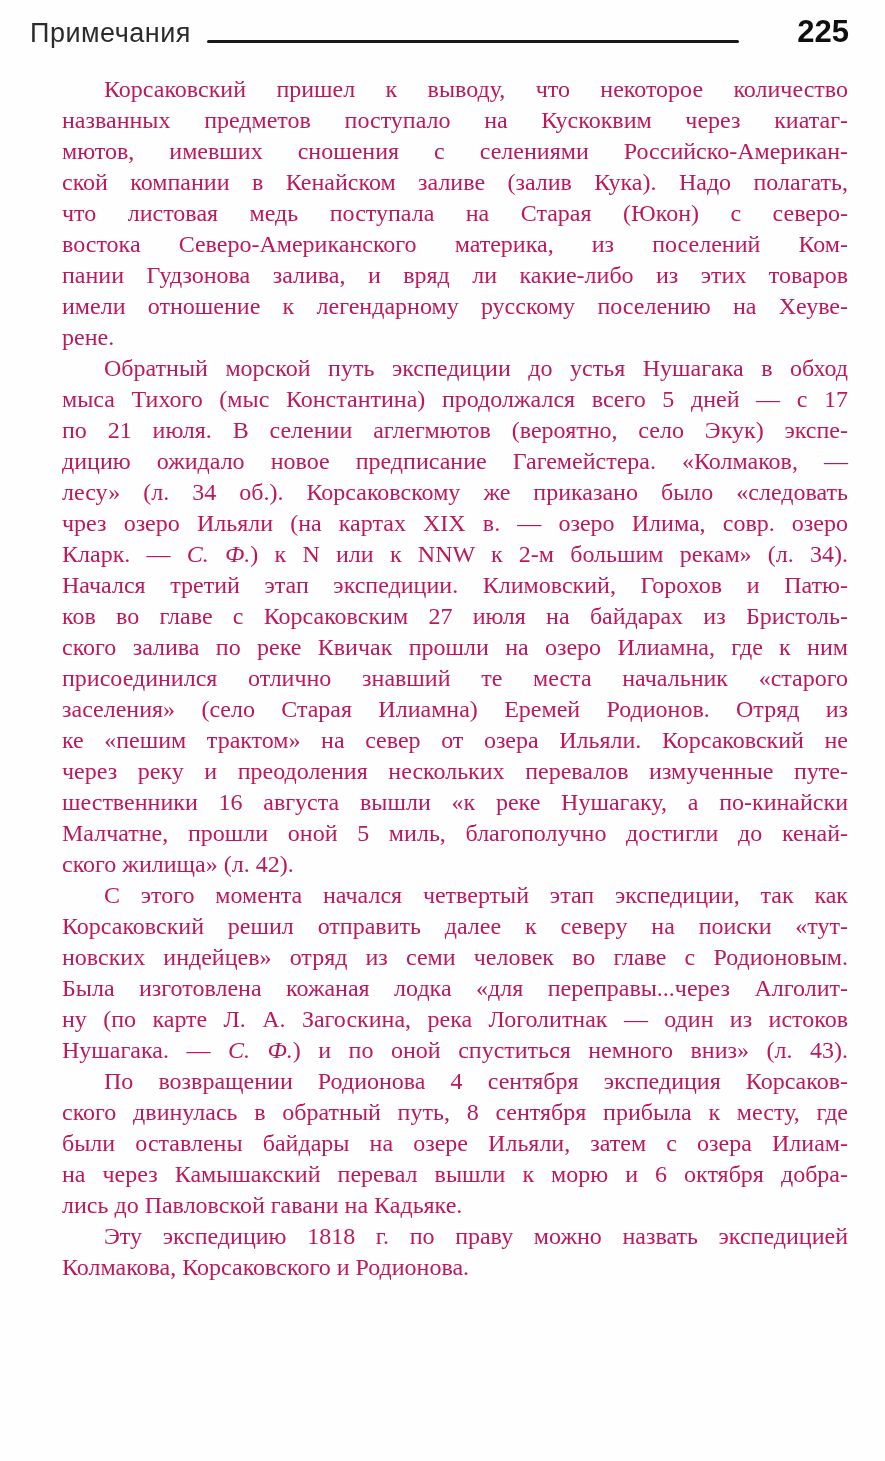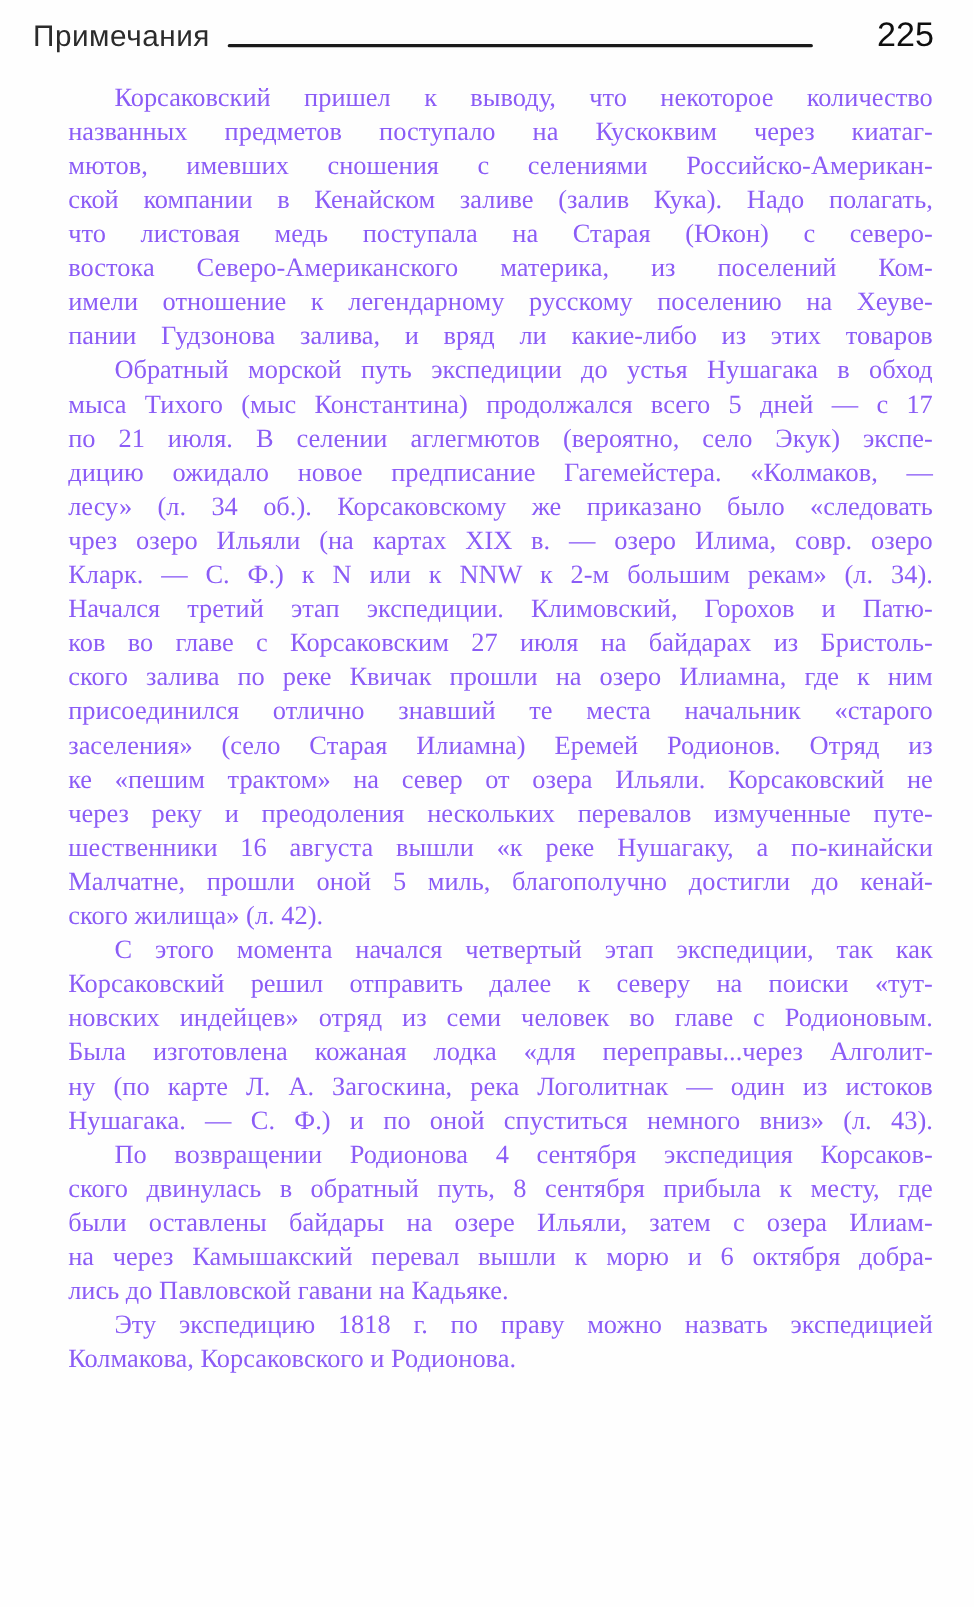--- a/index.html
+++ b/index.html
@@ -35,64 +35,65 @@
   }
   .head-rule {
     flex: 1 1 auto;
     height: 3px;
     background: #1a1a1a;
     margin: 0 14px 4px 16px;
     border-radius: 2px;
   }
   .head-num {
     font-size: 31px;
-    font-weight: 400;
+    font-weight: 700;
     color: #0f0f0f;
     line-height: 1;
     white-space: nowrap;
     margin-left: 44px;
   }
   
   .body-text {
     margin-top: 27px;
     padding: 0 37px 0 62px;
     font-family: "Liberation Serif", "DejaVu Serif", serif;
     font-size: 24px;
     line-height: 31px;
-    color: #8b5cf6;
+    color: #be185d;
   }
   .para { margin: 0; }
   .line {
     text-align: justify;
     text-align-last: justify;
   }
   .line.first { text-indent: 42px; }
   .line.last  { text-align-last: left; }
-  .it { }
+  .it { font-style: italic; }
 </style>
 </head>
 <body>
 
 <div class="page">
   <header class="running-head">
     <span class="head-title">Примечания</span>
     <span class="head-rule"></span>
     <span class="head-num">225</span>
   </header>
 
   <main class="body-text" id="text-body">
       <div class="para">
         <div class="line first">Корсаковский пришел к выводу, что некоторое количество</div>
         <div class="line">названных предметов поступало на Кускоквим через киатаг-</div>
         <div class="line">мютов, имевших сношения с селениями Российско-Американ-</div>
         <div class="line">ской компании в Кенайском заливе (залив Кука). Надо полагать,</div>
         <div class="line">что листовая медь поступала на Старая (Юкон) с северо-</div>
         <div class="line">востока Северо-Американского материка, из поселений Ком-</div>
+        <div class="line">пании Гудзонова залива, и вряд ли какие-либо из этих товаров</div>
         <div class="line">имели отношение к легендарному русскому поселению на Хеуве-</div>
-        <div class="line">пании Гудзонова залива, и вряд ли какие-либо из этих товаров</div>
+        <div class="line last">рене.</div>
       </div>
       <div class="para">
         <div class="line first">Обратный морской путь экспедиции до устья Нушагака в обход</div>
         <div class="line">мыса Тихого (мыс Константина) продолжался всего 5 дней — с 17</div>
         <div class="line">по 21 июля. В селении аглегмютов (вероятно, село Экук) экспе-</div>
         <div class="line">дицию ожидало новое предписание Гагемейстера. «Колмаков, —</div>
         <div class="line">лесу» (л. 34 об.). Корсаковскому же приказано было «следовать</div>
         <div class="line">чрез озеро Ильяли (на картах XIX в. — озеро Илима, совр. озеро</div>
         <div class="line"><span>Кларк. — </span><span class="it">С. Ф.</span><span>) к N или к NNW к 2-м большим рекам» (л. 34).</span></div>
         <div class="line">Начался третий этап экспедиции. Климовский, Горохов и Патю-</div>

